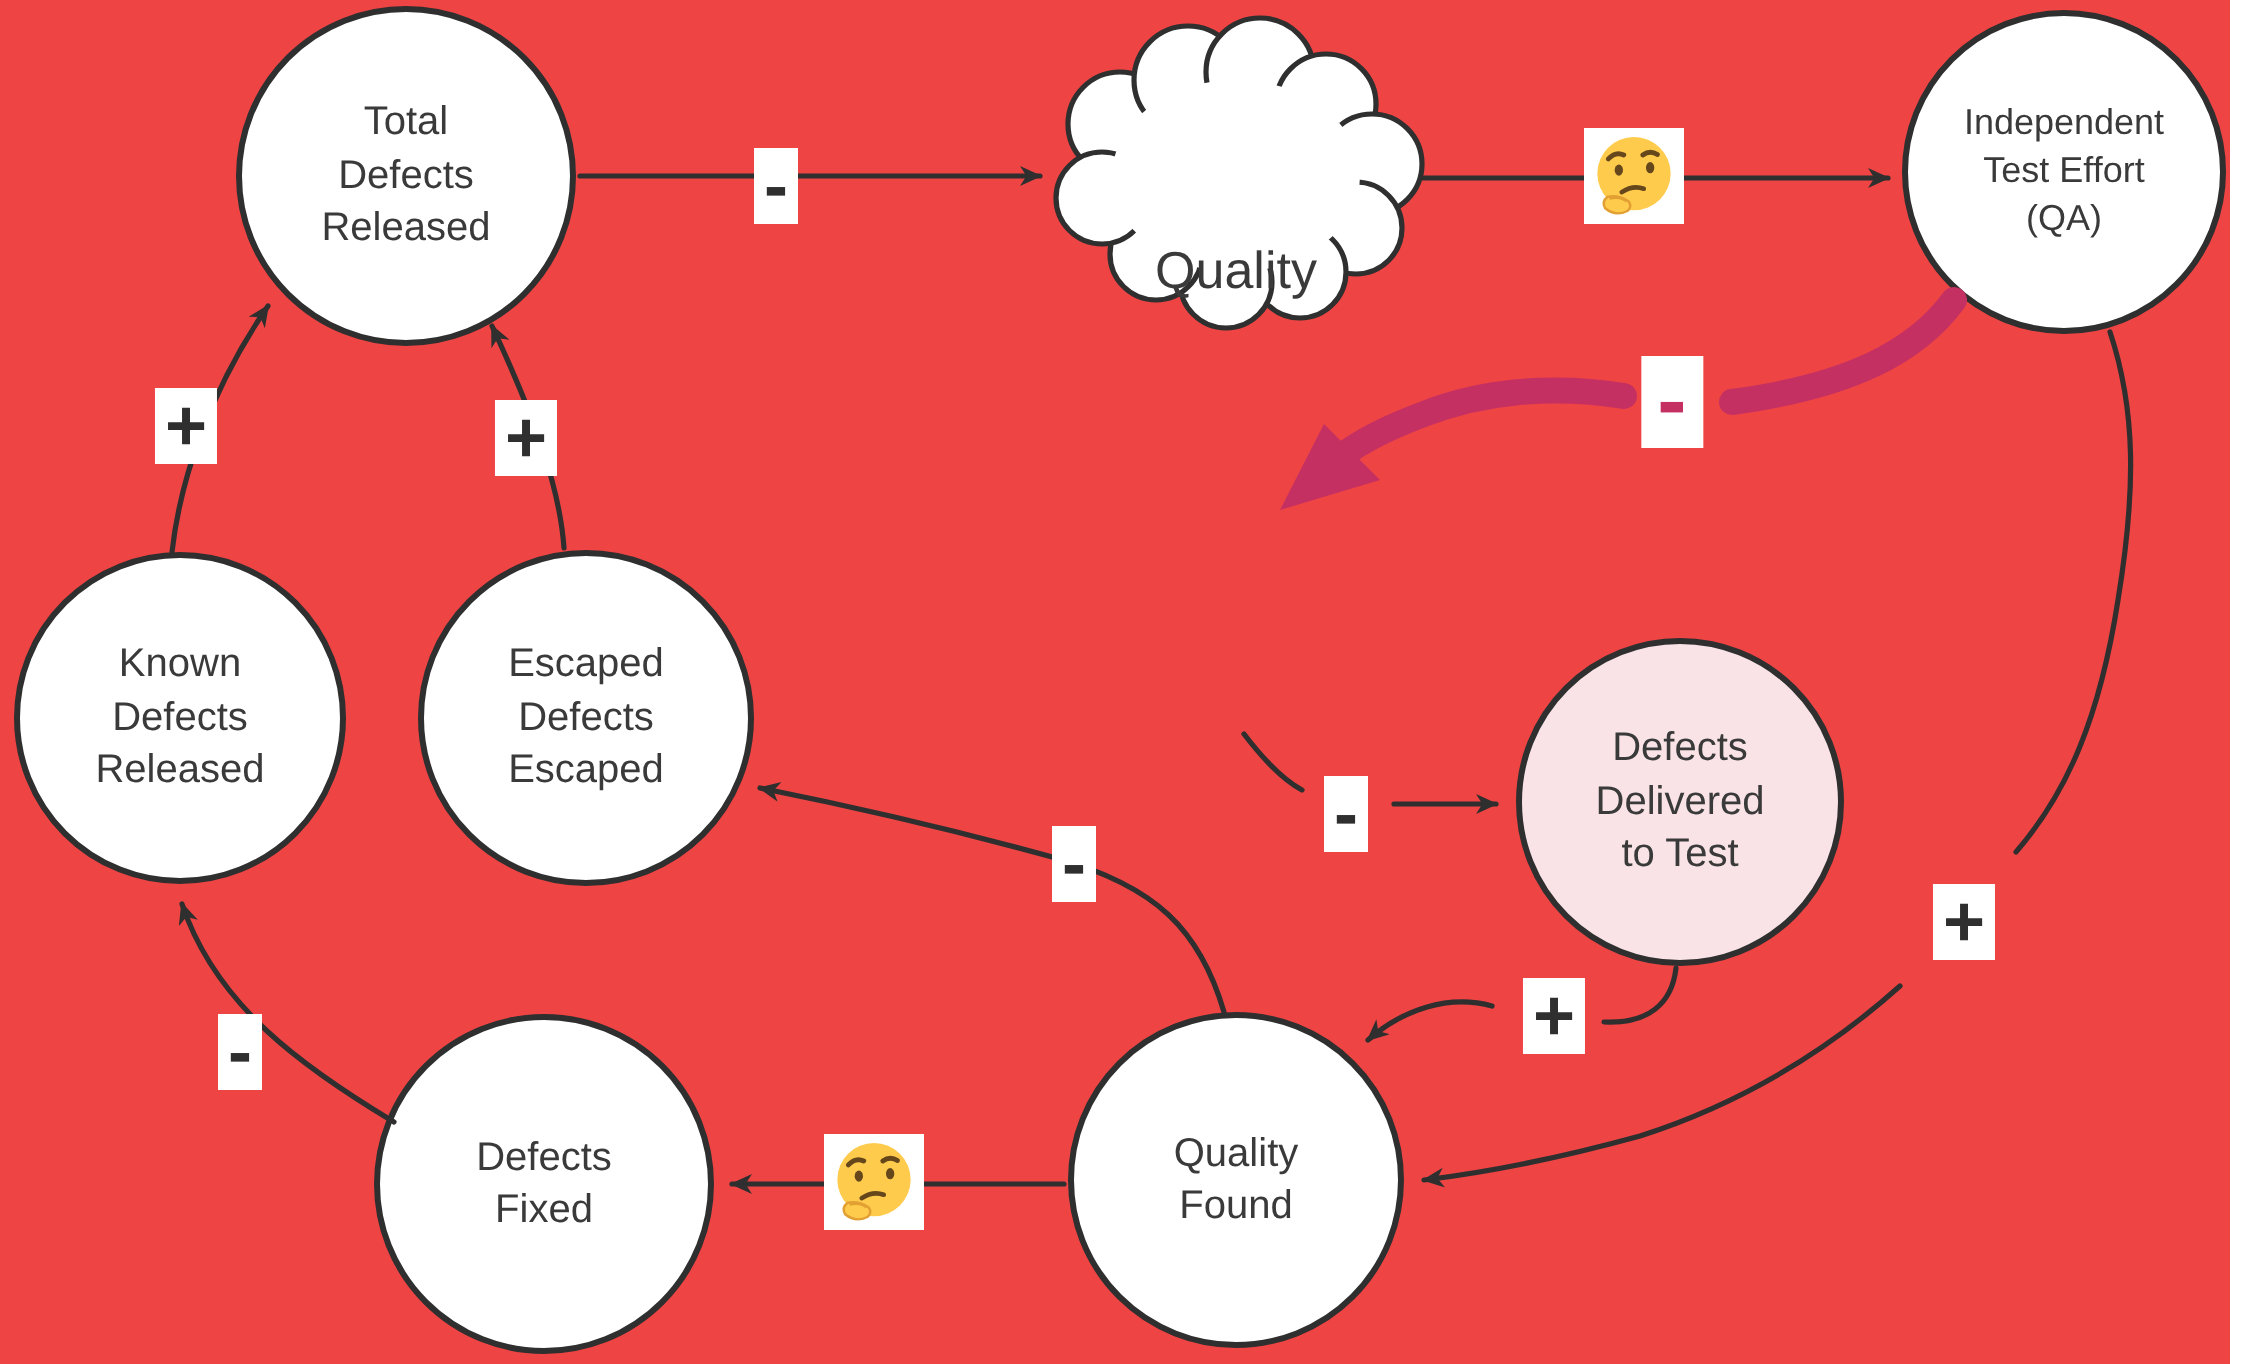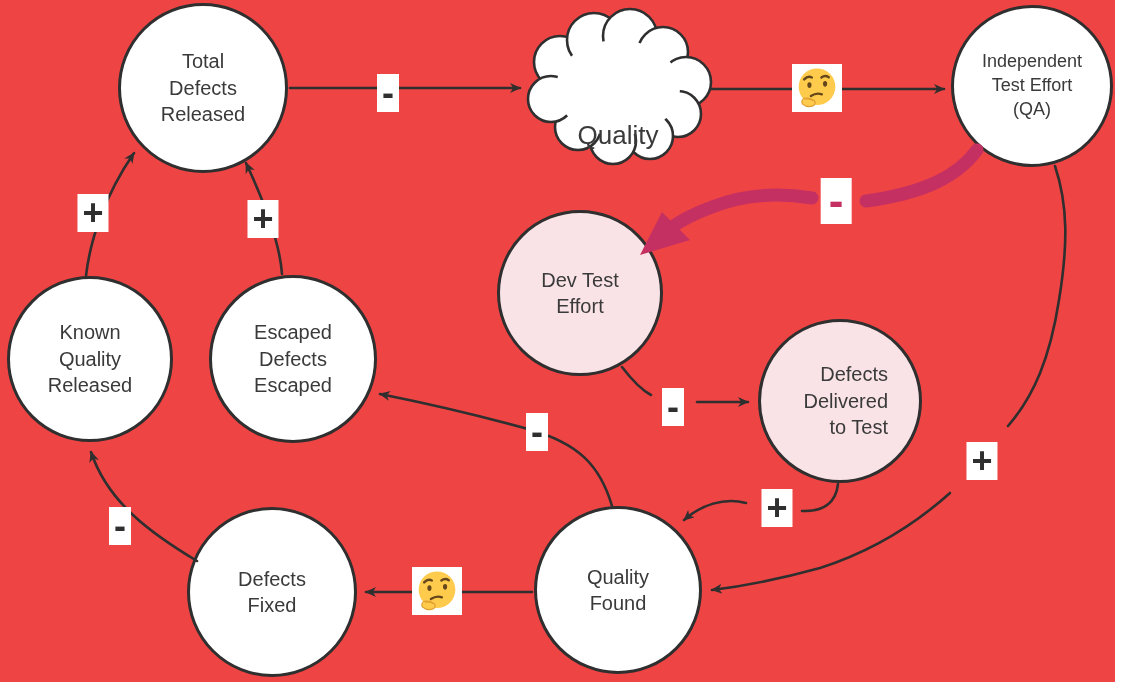--- a/index.html
+++ b/index.html
@@ -11,21 +11,21 @@
   .node{
     position:absolute;border:3px solid #2f2f2f;border-radius:50%;
     background:#ffffff;display:flex;align-items:center;justify-content:center;
     text-align:center;z-index:1;box-sizing:border-box;
   }
   .node--pink{background:#f9e3e6;}
   .node__label{
     display:block;max-width:112px;font-size:20px;line-height:1.32;color:#3a3a3a;
   }
   .node--total .node__label{max-width:100px;}
-  .node--delivered .node__label{max-width:96px;text-align:right;}
+  .node--delivered .node__label{max-width:96px;}
   .node--qa .node__label{font-size:18px;max-width:116px;}
   
   .cloud-label{
     position:absolute;left:548px;top:72px;width:140px;text-align:center;
     font-size:26px;color:#3a3a3a;z-index:3;margin-top:48px;
   }
   
   .edge-layer{position:absolute;left:0;top:0;z-index:2;pointer-events:none;}
   
   .sign{
@@ -47,30 +47,27 @@
 <div class="canvas">
 
   <div class="node node--total" style="left:118px;top:3px;width:170px;height:170px;">
     <span class="node__label">Total Defects Released</span>
   </div>
 
   <div class="node node--qa" style="left:951px;top:5px;width:162px;height:162px;">
     <span class="node__label">Independent Test Effort (QA)</span>
   </div>
 
-  <div class="node node--pink" style="left:497px;top:210px;width:166px;height:166px;">
-    <span class="node__label">Dev Test Effort</span>
-  </div>
 
   <div class="node node--pink node--delivered" style="left:758px;top:319px;width:164px;height:164px;">
     <span class="node__label">Defects Delivered to Test</span>
   </div>
 
   <div class="node" style="left:7px;top:276px;width:166px;height:166px;">
-    <span class="node__label">Known Quality Released</span>
+    <span class="node__label">Known Defects Released</span>
   </div>
 
   <div class="node" style="left:209px;top:275px;width:168px;height:168px;">
     <span class="node__label">Escaped Defects Escaped</span>
   </div>
 
   <div class="node" style="left:187px;top:507px;width:170px;height:170px;">
     <span class="node__label">Defects Fixed</span>
   </div>
 

